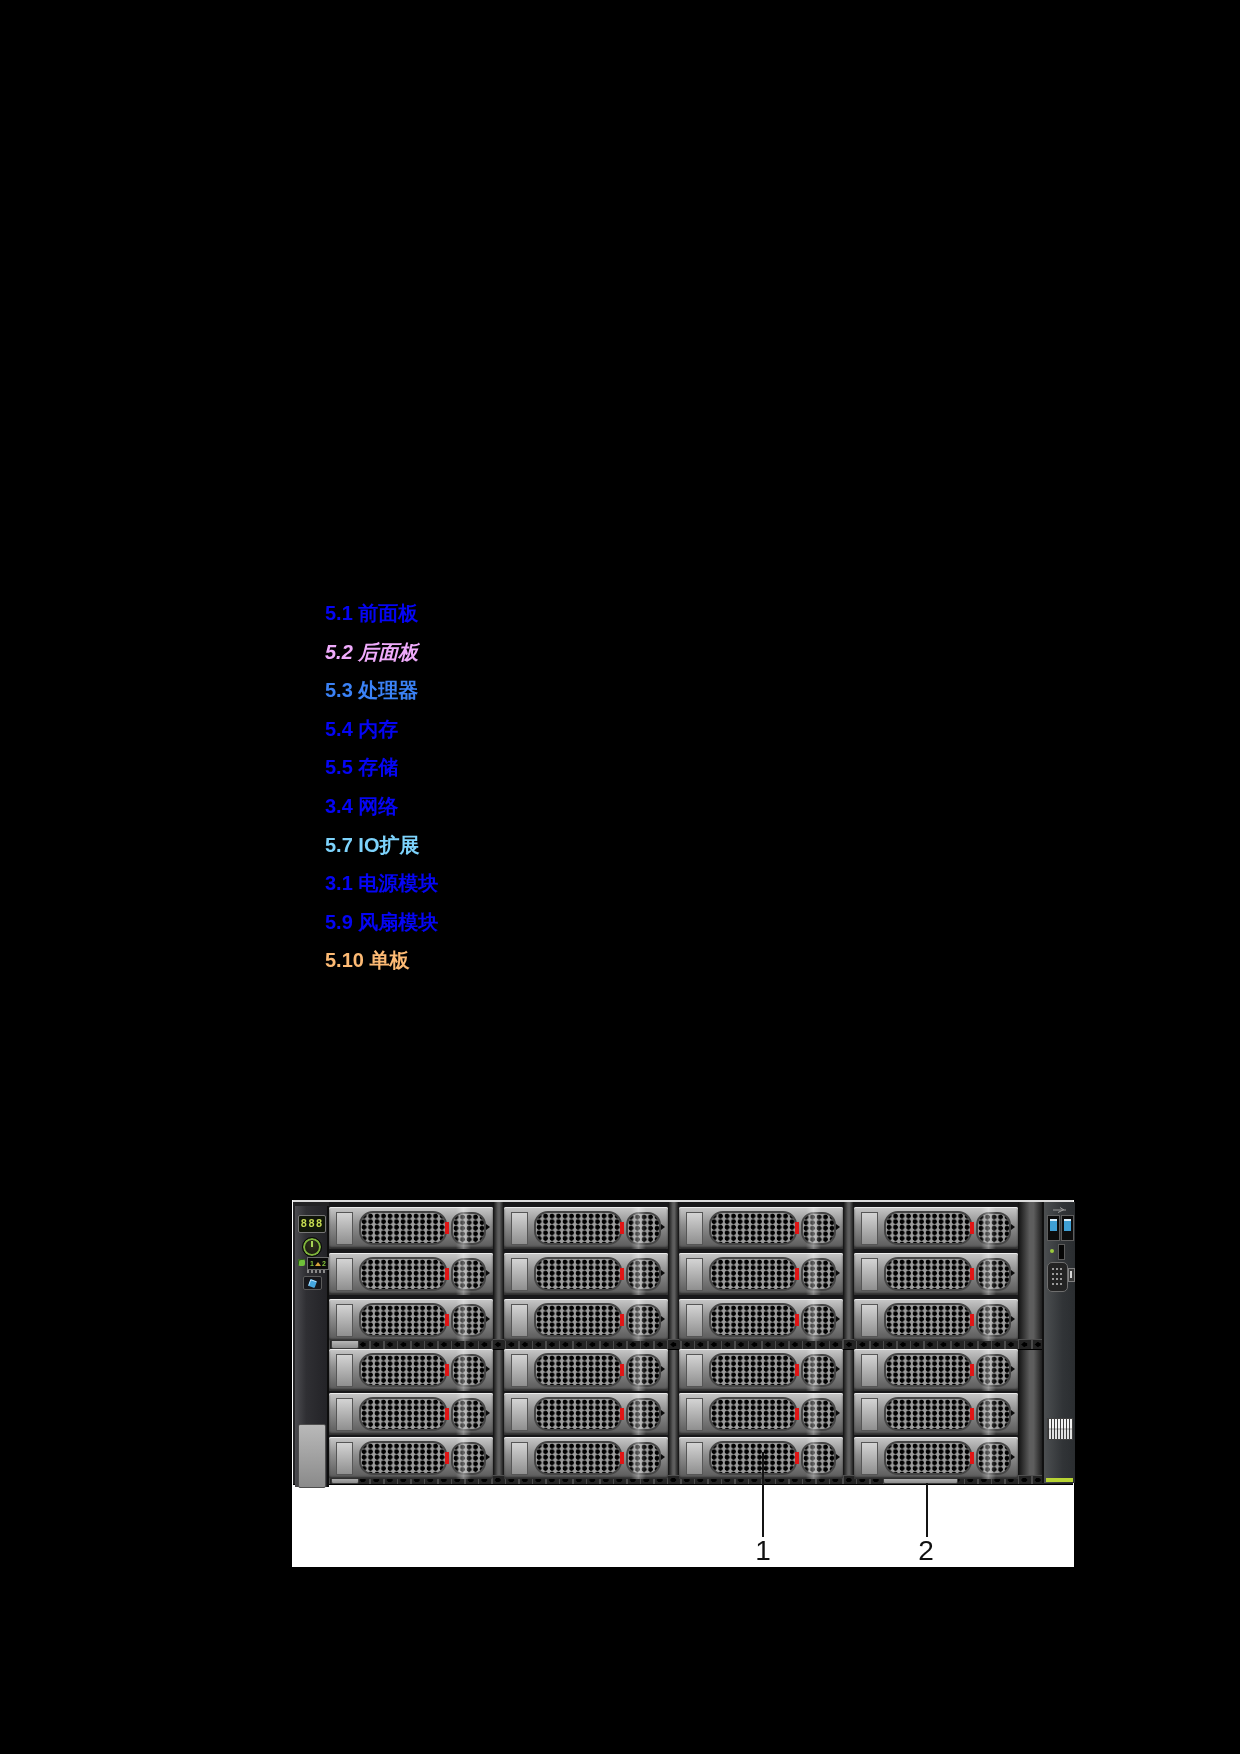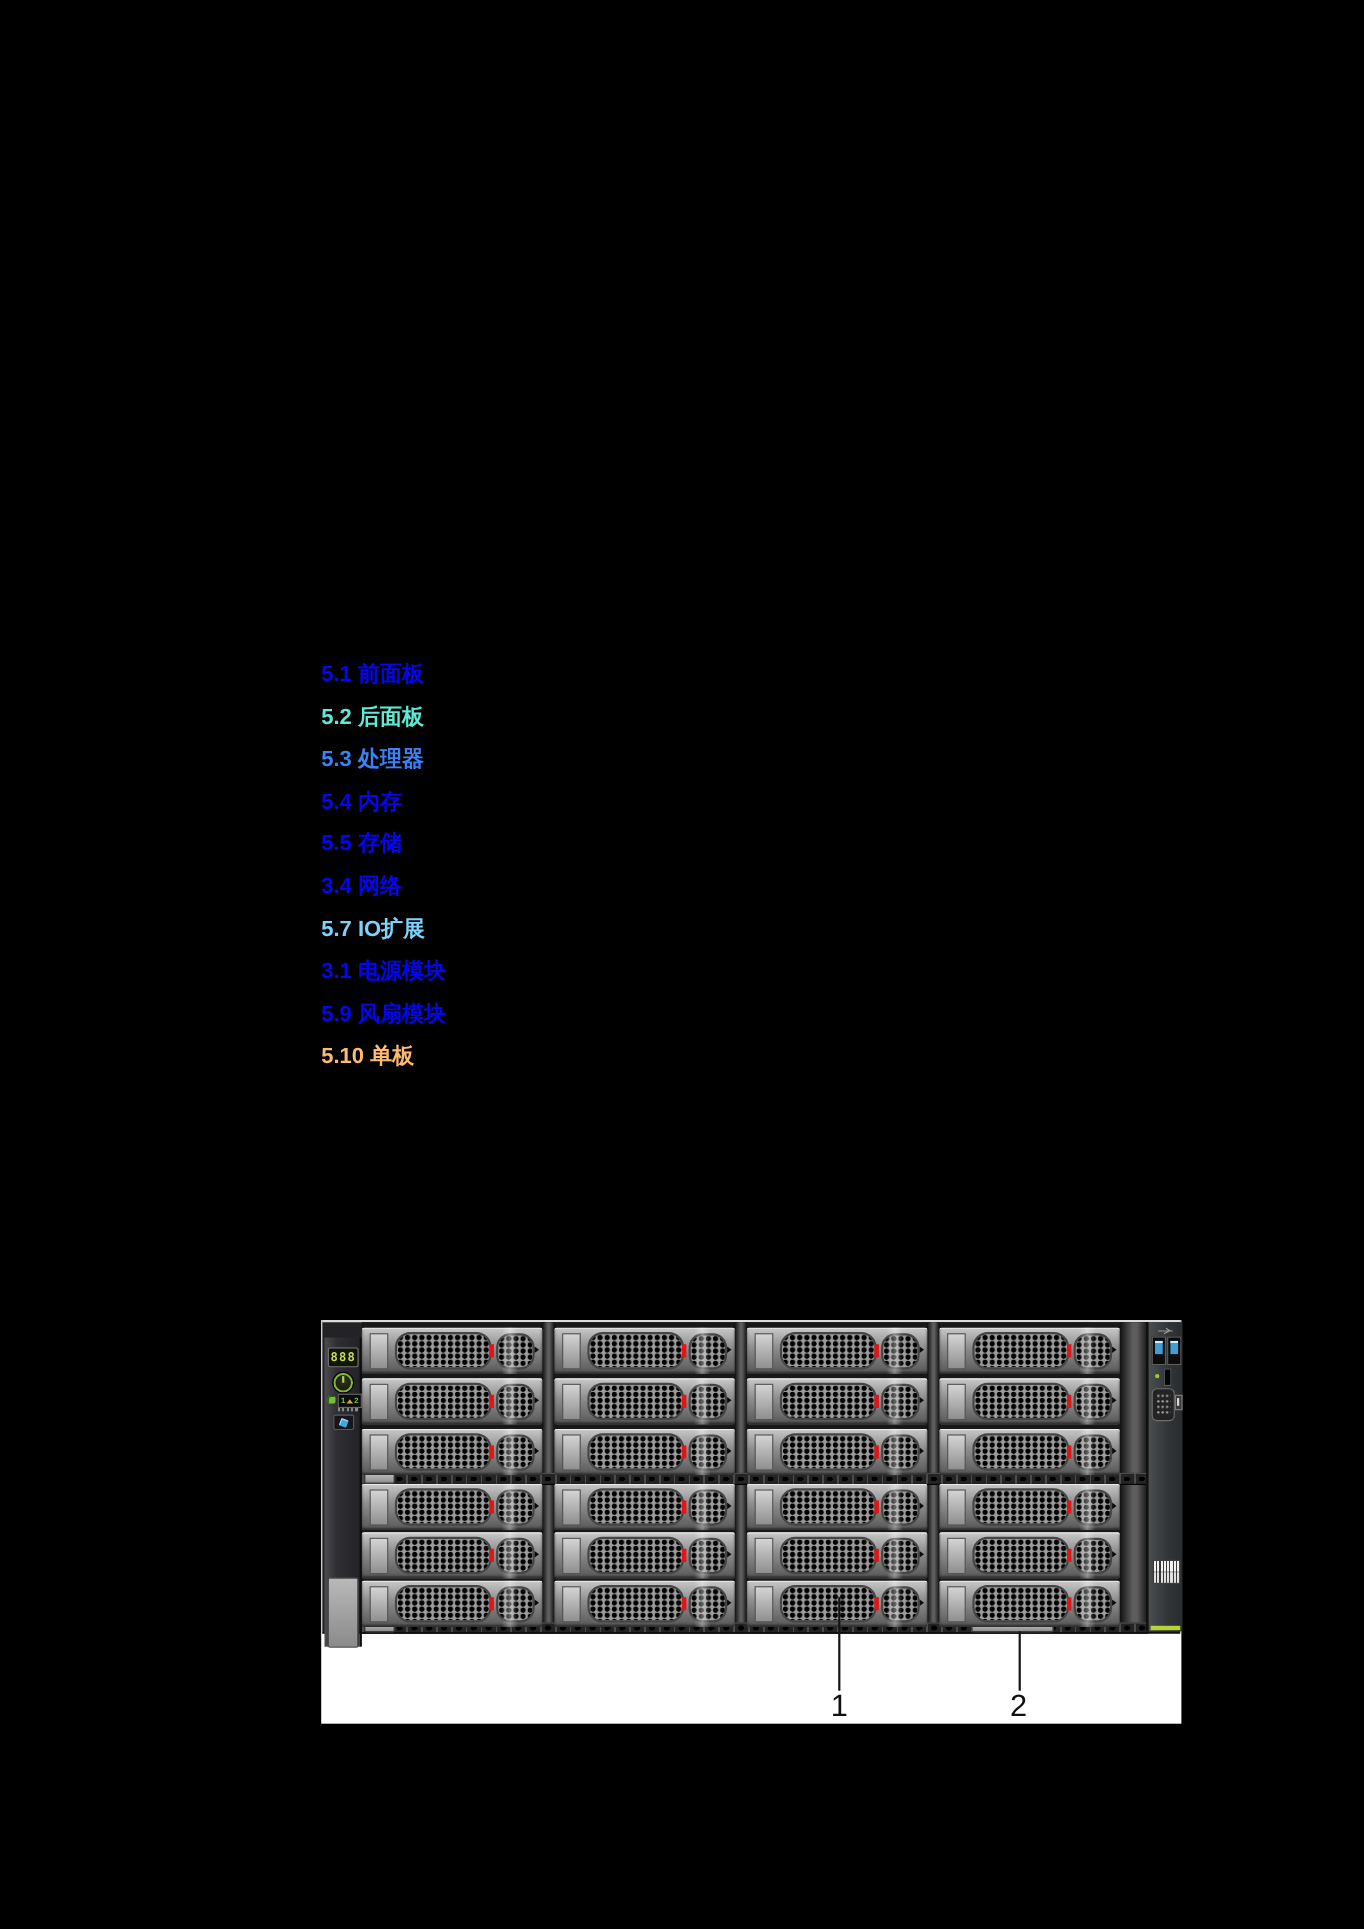--- a/index.html
+++ b/index.html
@@ -3,30 +3,30 @@
 <meta charset="utf-8">
 <style>
   html,body{margin:0;padding:0;background:#000;}
   body{position:relative;width:1240px;height:1754px;overflow:hidden;
        font-family:"Liberation Sans", sans-serif;}
 
   
   .toc{position:absolute;left:292px;top:594px;margin:0;padding:0;list-style:none;}
   .toc a{display:block;height:38.6px;line-height:38.6px;font-size:20px;
          font-weight:600;color:#0505f5;text-decoration:none;
-         font-family:"Liberation Sans", sans-serif;}
+         font-family:"Liberation Sans", sans-serif;margin-left:33px;}
 
   
   .figure{position:absolute;left:292px;top:1200px;width:782px;height:367px;background:#fff;}
 
   .server{position:absolute;left:1px;top:0;width:780px;height:285px;
           background:#232325;box-shadow:inset 0 2px 0 #dcdcdc, inset 0 -1px 0 #000;}
 
   
-  .ctrl{position:absolute;left:2px;top:16px;width:32px;height:281px;
+  .ctrl{position:absolute;left:2px;top:6px;width:32px;height:281px;
         background:linear-gradient(90deg,#4c4c50,#2f2f33 35%,#232327);
         border-right:2px solid #0d0d0d;}
   .led-display{position:absolute;left:3px;top:9px;width:26px;height:16px;
         background:#11160a;border:1px solid #767676;border-radius:2px;
         color:#c9de52;font:bold 11px/15px "DejaVu Sans Mono", monospace;
         text-align:center;letter-spacing:1px;}
   .power-btn{position:absolute;left:7px;top:31px;width:18px;height:18px;border-radius:50%;
         background:radial-gradient(circle at 50% 40%,#31311f,#101008);
         border:1px solid #060606;box-shadow:inset 0 0 0 2px #7fb43c;}
   .power-btn .bar{position:absolute;left:50%;top:3px;width:2px;height:6px;
@@ -102,21 +102,21 @@
       font-size:28px;color:#101010;font-family:"Liberation Sans",sans-serif;}
 </style>
 </head>
 <body>
 
 <ul class="toc" id="toc">
     <li>
       <a href="#" style="color: rgb(5, 5, 245);">5.1 前面板</a>
     </li>
     <li>
-      <a href="#" style="color: #5eead4;">5.2 后面板</a>
+      <a href="#" style="color: #f0abfc; font-style: italic;">5.2 后面板</a>
     </li>
     <li>
       <a href="#" style="color: #3b82f6;">5.3 处理器</a>
     </li>
     <li>
       <a href="#" style="color: rgb(5, 5, 245);">5.4 内存</a>
     </li>
     <li>
       <a href="#" style="color: rgb(5, 5, 245);">5.5 存储</a>
     </li>

